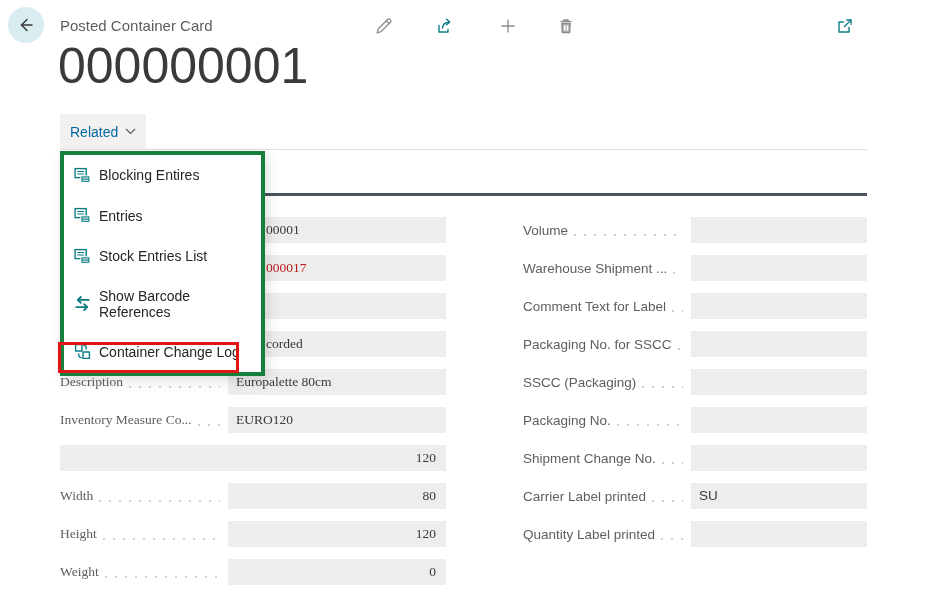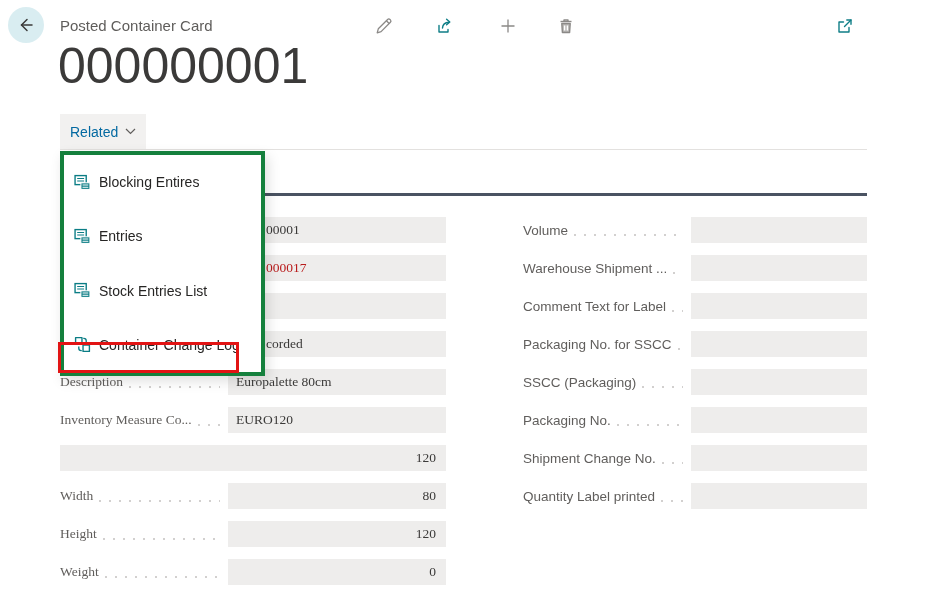--- a/index.html
+++ b/index.html
@@ -233,20 +233,27 @@
       </div>
     <div class="frow">
         <div class="flabel">
           <span class="txt">Shipment Change No.</span>
           <span class="dots"></span>
         </div>
         <div class="fbox"></div>
       </div>
     <div class="frow">
         <div class="flabel">
+          <span class="txt">Carrier Label printed</span>
+          <span class="dots"></span>
+        </div>
+        <div class="fbox">SU</div>
+      </div>
+    <div class="frow">
+        <div class="flabel">
           <span class="txt">Quantity Label printed</span>
           <span class="dots"></span>
         </div>
         <div class="fbox num link">2</div>
       </div>
   </div>
 
   <div class="menu">
     <button class="menu-item">
       <svg viewBox="0 0 16 16">
@@ -269,20 +276,29 @@
     <button class="menu-item">
       <svg viewBox="0 0 16 16">
         <rect x="1" y="1.5" width="10.5" height="8.5" fill="none" stroke="#0b7d85" stroke-width="1.3"></rect>
         <path d="M3 4.2h6.5M3 6.6h6.5" stroke="#0b7d85" stroke-width="1.1"></path>
         <rect x="6.5" y="8.3" width="8.5" height="6.2" fill="#0b7d85" stroke="#ffffff" stroke-width="1"></rect>
         <path d="M8 10.4h5.5M8 12.4h5.5" stroke="#ffffff" stroke-width="1"></path>
       </svg>
       <span>Stock Entries List</span>
     </button>
     <button class="menu-item">
+      <svg viewBox="0 0 16 16" fill="none" stroke="#0b7d85" stroke-width="1.8" stroke-linecap="round" stroke-linejoin="round">
+        <path d="M13.8 4.6H3.6"></path>
+          <path d="M6.4 1.9 3.6 4.6l2.8 2.7"></path>
+        <path d="M2.2 11.4h10.2"></path>
+          <path d="M9.6 8.7l2.8 2.7-2.8 2.7"></path>
+      </svg>
+      <span>Show Barcode References</span>
+    </button>
+    <button class="menu-item">
       <svg viewBox="0 0 16 16" fill="none" stroke="#0b7d85" stroke-width="1.3" stroke-linejoin="round">
         <rect x="1.5" y="1.5" width="6" height="6"></rect>
         <rect x="8.5" y="8.5" width="6" height="6"></rect>
         <path d="M11.5 6.2V4.4a2.2 2.2 0 0 0-2.2-2.2h-.6"></path>
         <path d="M4.5 9.8v1.8a2.2 2.2 0 0 0 2.2 2.2h.6"></path>
       </svg>
       <span>Container Change Log</span>
     </button>
   </div>
 

